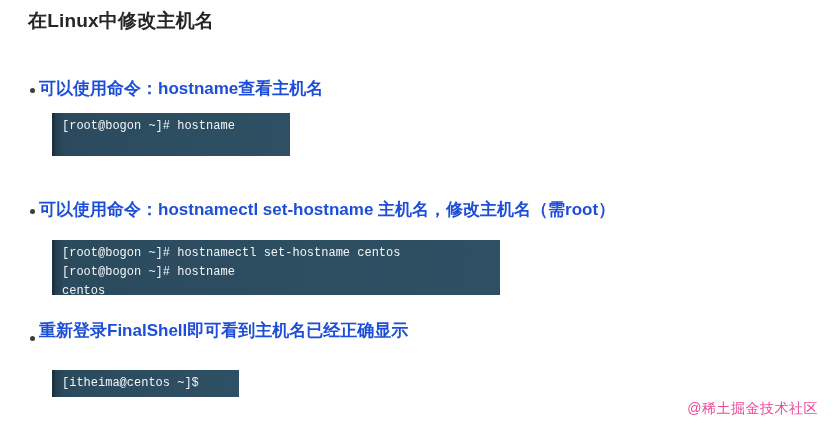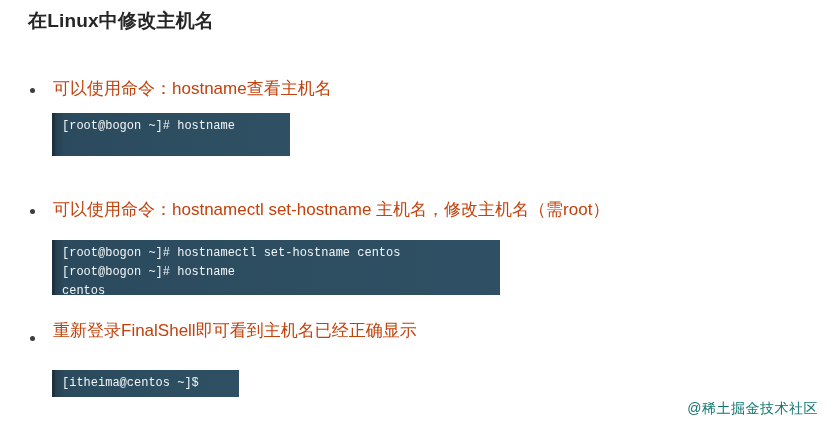--- a/index.html
+++ b/index.html
@@ -37,25 +37,26 @@
   }
   .bullet-dot {
     width: 5px;
     height: 5px;
     border-radius: 50%;
     background: #3d3d3d;
     margin-top: 10px;
     flex: 0 0 auto;
   }
   .bullet-text {
-    margin-left: 18px;
+    margin-left: 4px;
     font-size: 17px;
-    color: #c2410c;
+    color: #1d4ed8;
     line-height: 1.25;
     white-space: nowrap;
+    font-weight: bold;
   }
   .code-block {
     position: absolute;
     background: linear-gradient(to right, #223a4b 0px, #2b4a5d 12px, #2f5064 100%);
     box-shadow: inset 3px 0 0 0 #1d3240;
     padding: 4px 8px 5px 10px;
     box-sizing: border-box;
   }
   .code-line {
     font-family: Liberation Mono, monospace;
@@ -63,21 +64,21 @@
     line-height: 19px;
     color: #f2f6f8;
     white-space: pre;
     letter-spacing: 0px;
   }
   .watermark {
     position: absolute;
     right: 22px;
     bottom: 14px;
     font-size: 14px;
-    color: #0f766e;
+    color: #ec4899;
     white-space: nowrap;
     letter-spacing: 0.5px;
   }
 
   
   #bullet-1 { left: 30px; top: 78px; }
   #code-1   { left: 52px; top: 113px; width: 238px; height: 43px; }
   #bullet-2 { left: 30px; top: 199px; }
   #code-2   { left: 52px; top: 240px; width: 448px; height: 55px; }
   #bullet-3 { left: 30px; top: 320px; align-items: flex-end; }

